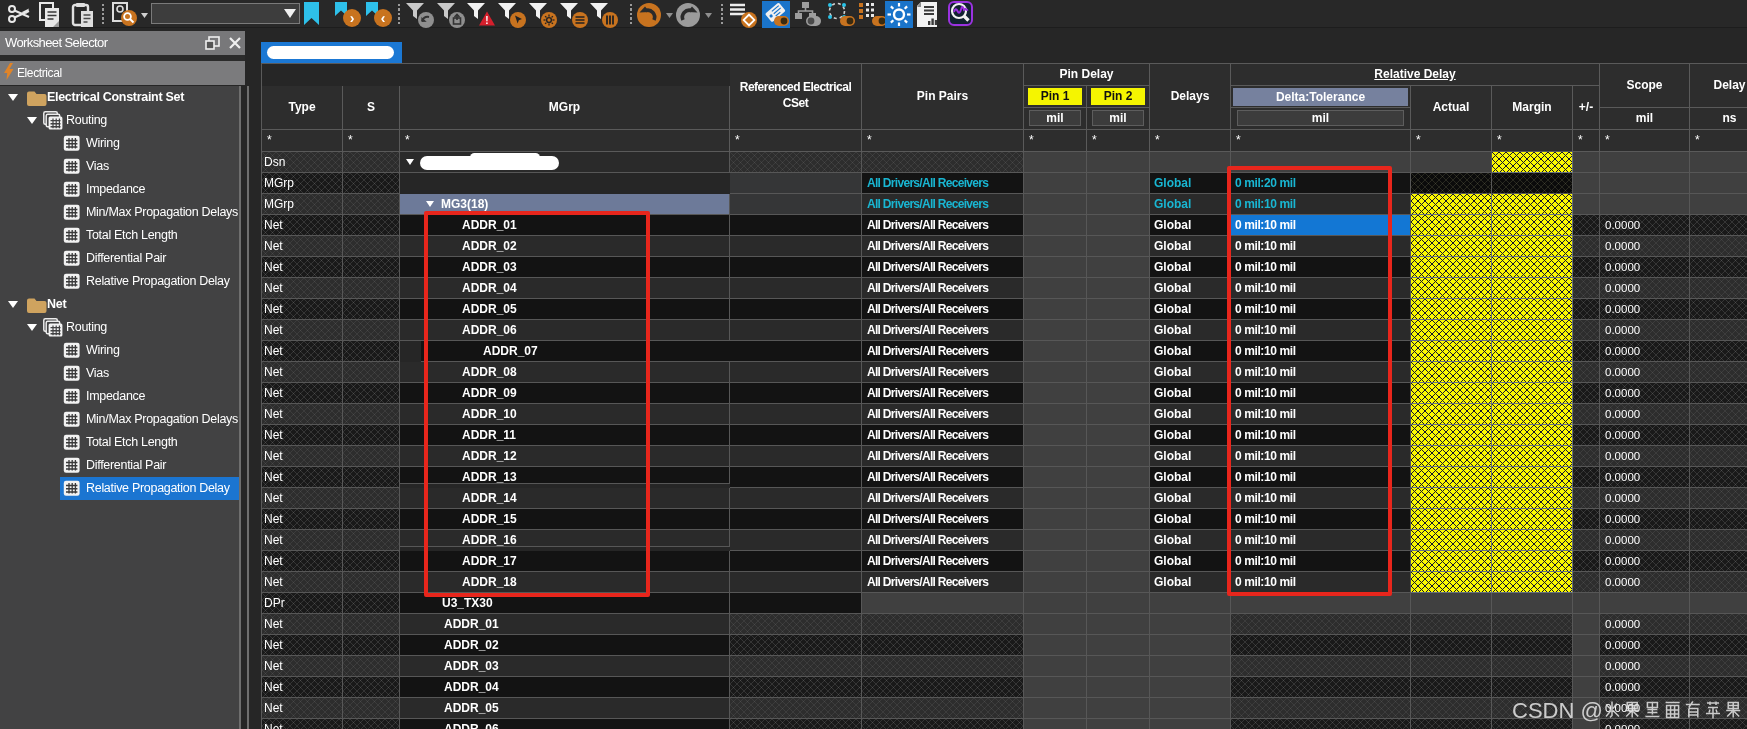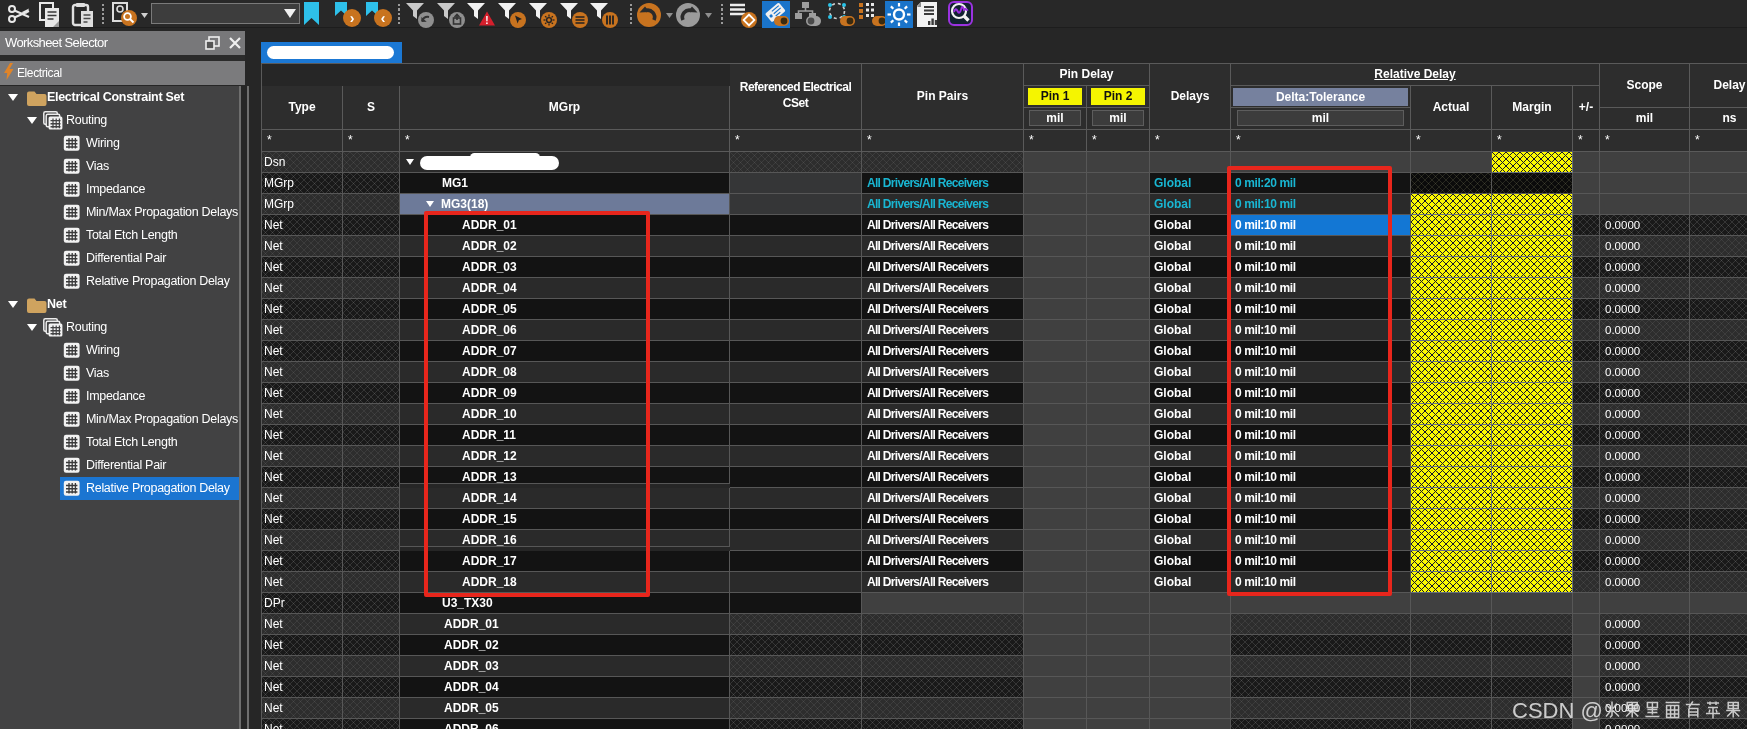--- a/index.html
+++ b/index.html
@@ -419,21 +419,20 @@
 <div class="c na" style="left:1087px;top:152px;width:63px;height:21px;line-height:20px;"></div>
 <div class="c na" style="left:1150px;top:152px;width:81px;height:21px;line-height:20px;"></div>
 <div class="c na" style="left:1231px;top:152px;width:180px;height:21px;line-height:20px;"></div>
 <div class="c na" style="left:1411px;top:152px;width:81px;height:21px;line-height:20px;"></div>
 <div class="c yh" style="left:1492px;top:152px;width:81px;height:21px;line-height:20px;"></div>
 <div class="c na" style="left:1573px;top:152px;width:27px;height:21px;line-height:20px;"></div>
 <div class="c na" style="left:1600px;top:152px;width:90px;height:21px;line-height:20px;"></div>
 <div class="c na" style="left:1690px;top:152px;width:80px;height:21px;line-height:20px;"></div>
 <div class="c hd" style="left:262px;top:173px;width:81px;height:21px;line-height:20px;padding-left:2px">MGrp</div>
 <div class="c hd" style="left:343px;top:173px;width:57px;height:21px;line-height:20px;"></div>
-<div class="c sd b" style="left:400px;top:173px;width:330px;height:21px;line-height:20px;padding-left:42px">MG1</div>
 <div class="c nc" style="left:730px;top:173px;width:132px;height:21px;line-height:20px;"></div>
 <div class="c sd cy" style="left:862px;top:173px;width:162px;height:21px;line-height:20px;padding-left:5px;letter-spacing:-0.7px">All Drivers/All Receivers</div>
 <div class="c na" style="left:1024px;top:173px;width:63px;height:21px;line-height:20px;"></div>
 <div class="c na" style="left:1087px;top:173px;width:63px;height:21px;line-height:20px;"></div>
 <div class="c sd cy" style="left:1150px;top:173px;width:81px;height:21px;line-height:20px;padding-left:4px">Global</div>
 <div class="c sd cy" style="left:1231px;top:173px;width:180px;height:21px;line-height:20px;padding-left:4px;letter-spacing:-0.4px">0 mil:20 mil</div>
 <div class="c kh" style="left:1411px;top:173px;width:81px;height:21px;line-height:20px;"></div>
 <div class="c kh" style="left:1492px;top:173px;width:81px;height:21px;line-height:20px;"></div>
 <div class="c na" style="left:1573px;top:173px;width:27px;height:21px;line-height:20px;"></div>
 <div class="c na" style="left:1600px;top:173px;width:90px;height:21px;line-height:20px;"></div>
@@ -531,21 +530,21 @@
 <div class="c na" style="left:1087px;top:320px;width:63px;height:21px;line-height:20px;"></div>
 <div class="c sl b" style="left:1150px;top:320px;width:81px;height:21px;line-height:20px;padding-left:4px">Global</div>
 <div class="c sl b" style="left:1231px;top:320px;width:180px;height:21px;line-height:20px;padding-left:4px;letter-spacing:-0.4px">0 mil:10 mil</div>
 <div class="c yh" style="left:1411px;top:320px;width:81px;height:21px;line-height:20px;"></div>
 <div class="c yh" style="left:1492px;top:320px;width:81px;height:21px;line-height:20px;"></div>
 <div class="c hl" style="left:1573px;top:320px;width:27px;height:21px;line-height:20px;"></div>
 <div class="c hl" style="left:1600px;top:320px;width:90px;height:21px;line-height:20px;padding-left:5px;font-size:11.5px">0.0000</div>
 <div class="c hl" style="left:1690px;top:320px;width:80px;height:21px;line-height:20px;"></div>
 <div class="c hd" style="left:262px;top:341px;width:81px;height:21px;line-height:20px;padding-left:2px">Net</div>
 <div class="c hd" style="left:343px;top:341px;width:57px;height:21px;line-height:20px;"></div>
-<div class="c sd b" style="left:400px;top:341px;width:330px;height:21px;line-height:20px;padding-left:62px">ADDR_07</div>
+<div class="c sd b" style="left:421px;top:341px;width:330px;height:21px;line-height:20px;padding-left:62px">ADDR_07</div>
 <div class="c sd" style="left:730px;top:341px;width:132px;height:21px;line-height:20px;"></div>
 <div class="c sd b" style="left:862px;top:341px;width:162px;height:21px;line-height:20px;padding-left:5px;letter-spacing:-0.7px">All Drivers/All Receivers</div>
 <div class="c na" style="left:1024px;top:341px;width:63px;height:21px;line-height:20px;"></div>
 <div class="c na" style="left:1087px;top:341px;width:63px;height:21px;line-height:20px;"></div>
 <div class="c sd b" style="left:1150px;top:341px;width:81px;height:21px;line-height:20px;padding-left:4px">Global</div>
 <div class="c sd b" style="left:1231px;top:341px;width:180px;height:21px;line-height:20px;padding-left:4px;letter-spacing:-0.4px">0 mil:10 mil</div>
 <div class="c yh" style="left:1411px;top:341px;width:81px;height:21px;line-height:20px;"></div>
 <div class="c yh" style="left:1492px;top:341px;width:81px;height:21px;line-height:20px;"></div>
 <div class="c hd" style="left:1573px;top:341px;width:27px;height:21px;line-height:20px;"></div>
 <div class="c hd" style="left:1600px;top:341px;width:90px;height:21px;line-height:20px;padding-left:5px;font-size:11.5px">0.0000</div>

